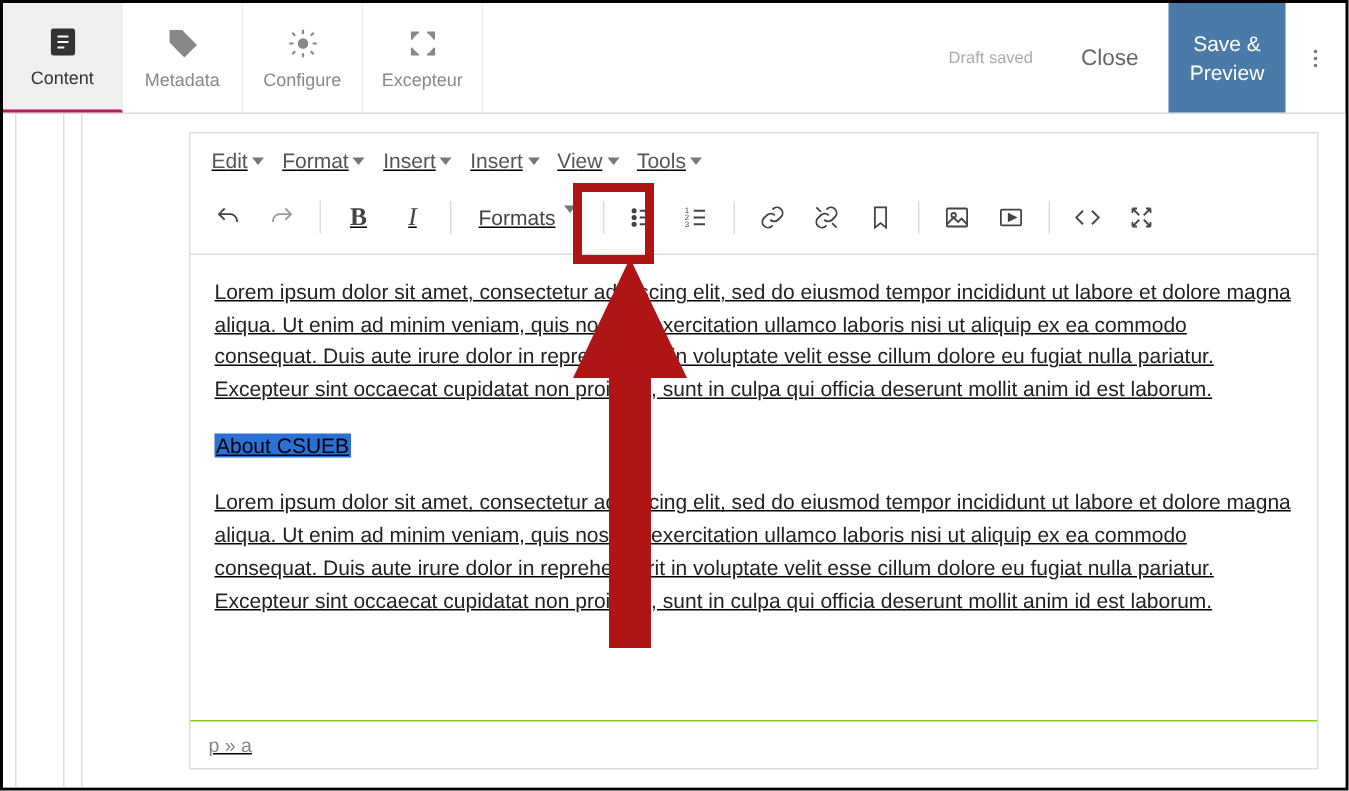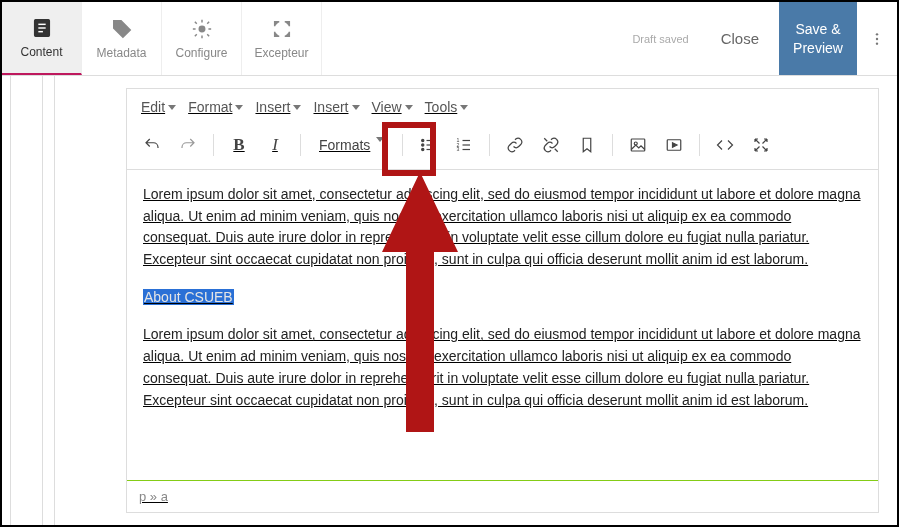--- a/index.html
+++ b/index.html
@@ -26,21 +26,21 @@
   .menu { display:flex; align-items:center; gap:3px; padding:2px 4px; cursor:pointer; }
   .caret { width:0; height:0; border-left:4px solid transparent; border-right:4px solid transparent; border-top:5px solid #777; }
 
   .toolbar { display:flex; align-items:center; gap:6px; padding:6px 10px 10px 10px; border-bottom:1px solid #ddd; color:#444; }
   .tbtn { width:30px; height:28px; display:flex; align-items:center; justify-content:center; cursor:pointer; border-radius:2px; }
   .sep { width:1px; height:22px; background:#ddd; margin:0 4px; }
   .formats { display:flex; align-items:flex-start; gap:6px; font-size:14px; padding:0 8px; cursor:pointer; }
 
   .content { flex:1; padding:14px 16px; font-size:14px; line-height:1.55; color:#222; overflow:auto; }
   .content p { margin-bottom:16px; }
-  .highlight { background:#2a70d6; color:#e5e5e5; padding:0 1px; }
+  .highlight { background:#2a70d6; color:#000000; padding:0 1px; }
 
   .statusbar { border-top:1px solid #84cc16; padding:8px 12px; font-size:13px; color:#888; }
 
   .redbox { position:absolute; border:6px solid #b01515; width:54px; height:54px; pointer-events:none; z-index:5; }
   .redarrow { position:absolute; z-index:4; pointer-events:none; }
 
   svg { stroke-width:1.6; }
 </style>
 </head>
 <body>

